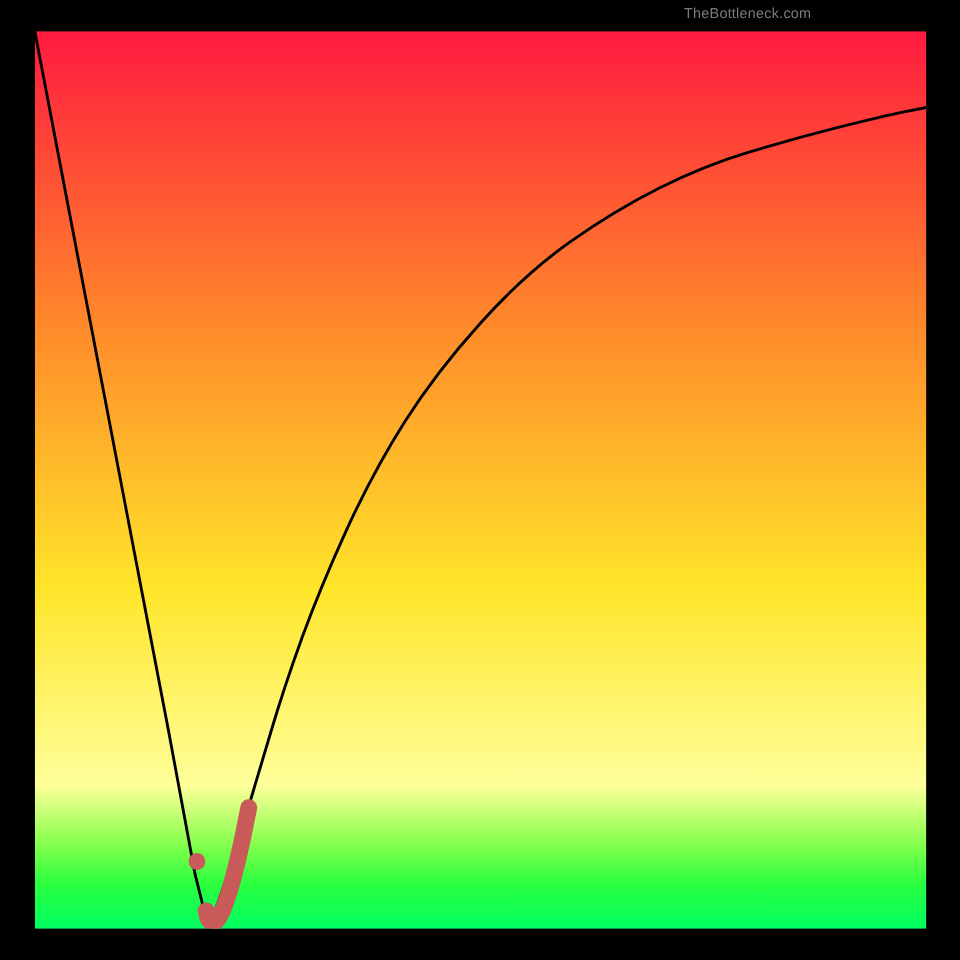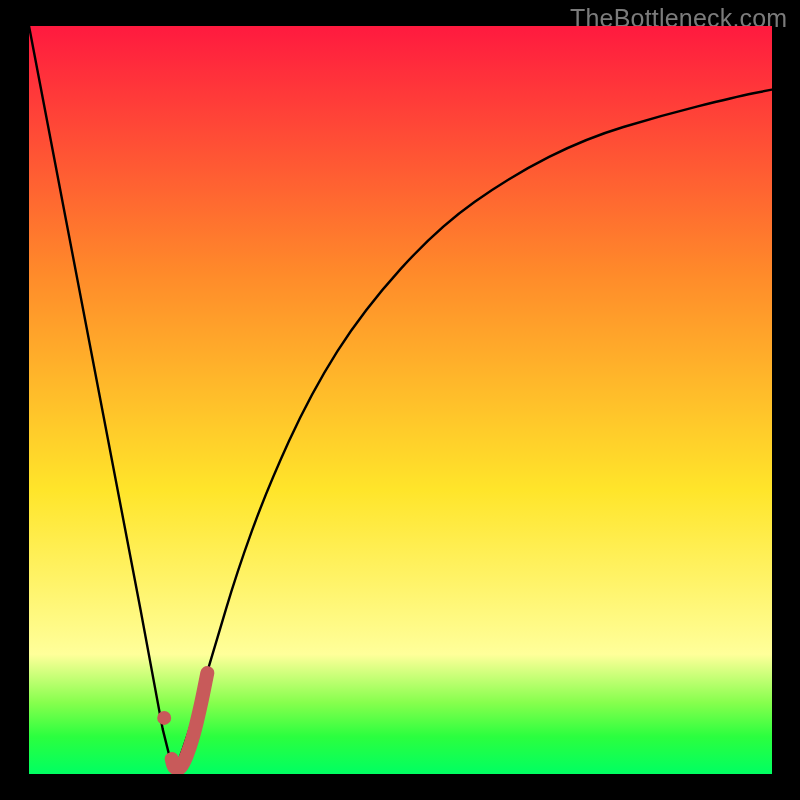--- a/index.html
+++ b/index.html
@@ -20,21 +20,21 @@
   .inner {
     position: absolute;
     background: #000;
   }
   .gradient {
     position: absolute;
   }
   .watermark {
     position: absolute;
     color: #7b7b7b;
-    font-size: 25px;
+    font-size: 12px;
     font-weight: 400;
     letter-spacing: 0.2px;
     white-space: nowrap;
   }
   svg.overlay {
     position: absolute;
     left: 0;
     top: 0;
     pointer-events: none;
   }

